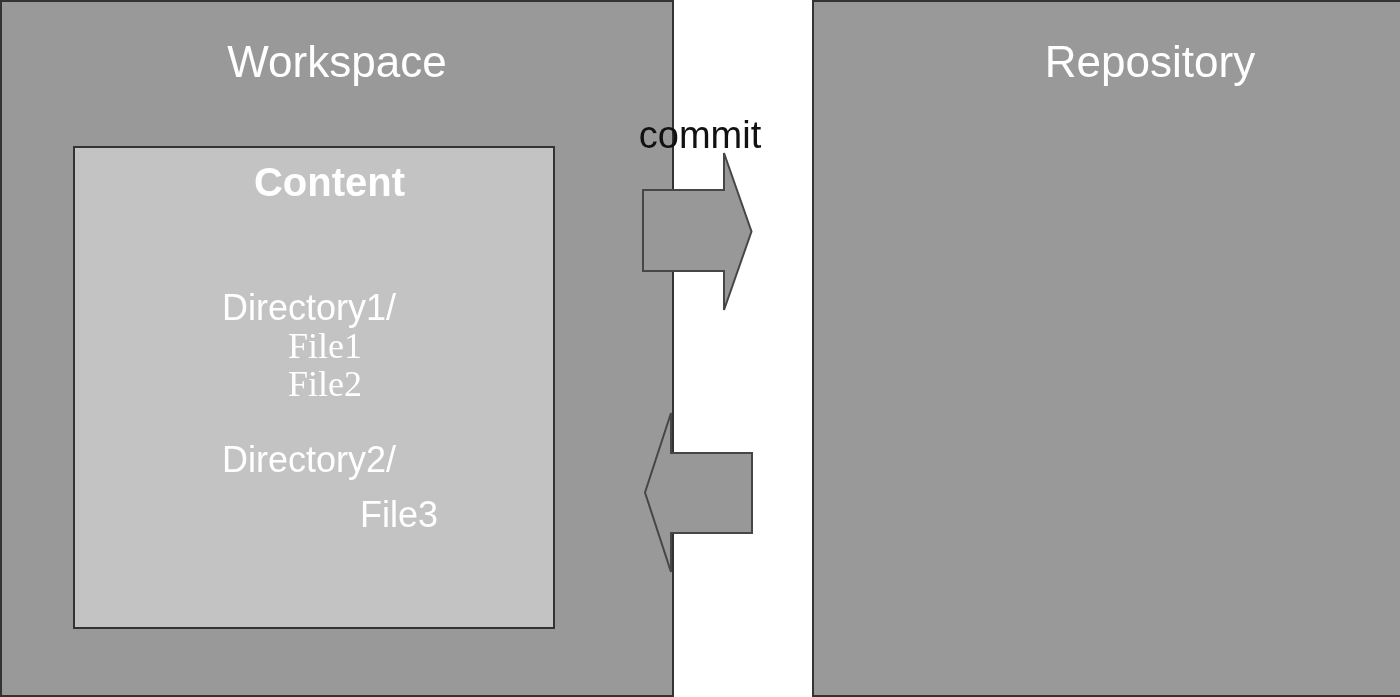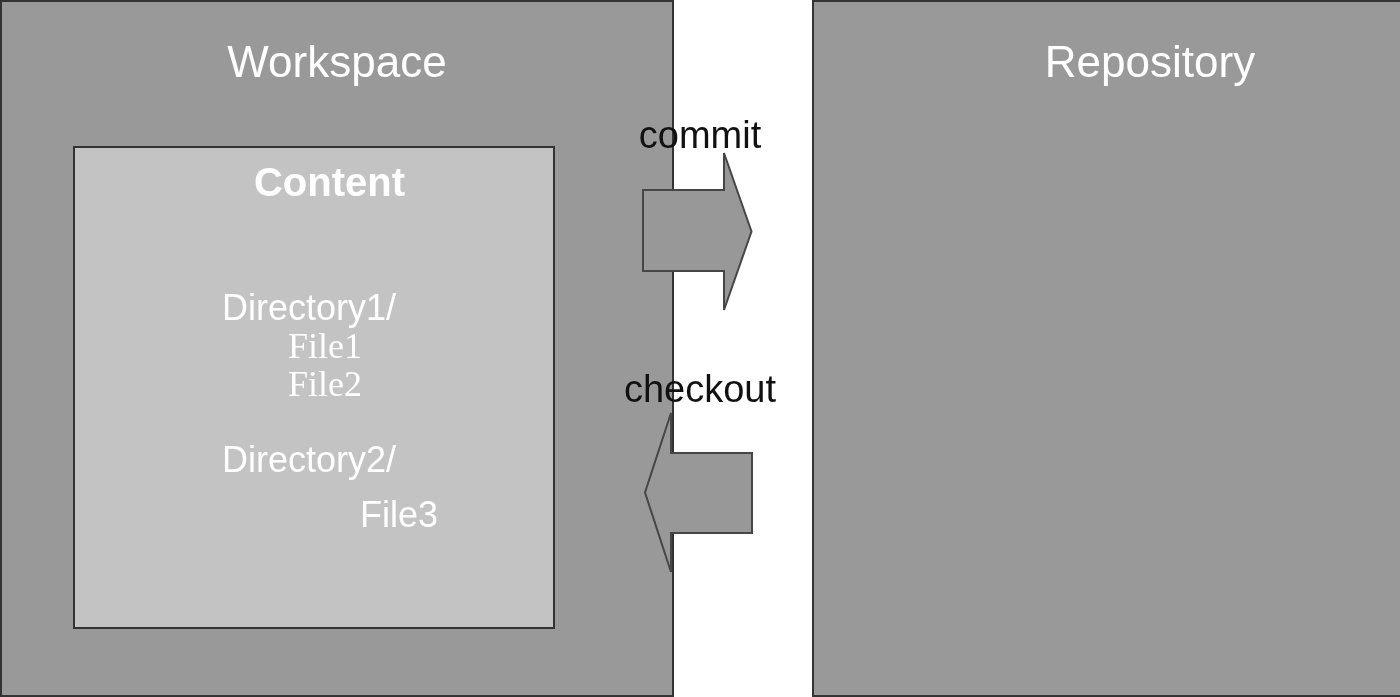--- a/index.html
+++ b/index.html
@@ -111,21 +111,20 @@
           <div class="content-row indent-2">File3</div>
         </div>
     </div>
   </div>
 
   <div id="commit-label" class="gap-label">commit</div>
   <svg id="commit-arrow" class="arrow-svg" width="118" height="168" viewBox="639 148 118 168">
     <polygon class="arrow-shape" points="643,190 724,190 724,153 751.5,231.5 724,310 724,271 643,271"></polygon>
   </svg>
 
-  <div id="checkout-label" class="gap-label">checkout</div>
   <svg id="checkout-arrow" class="arrow-svg" width="118" height="170" viewBox="640 408 118 170">
     <polygon class="arrow-shape" points="671,413 671,453 752,453 752,533 671,533 671,572 645,492.5"></polygon>
   </svg>
 
   <div id="repository-panel" class="panel">
     <div class="panel-title">Repository</div>
   </div>
 
 </div>
 

